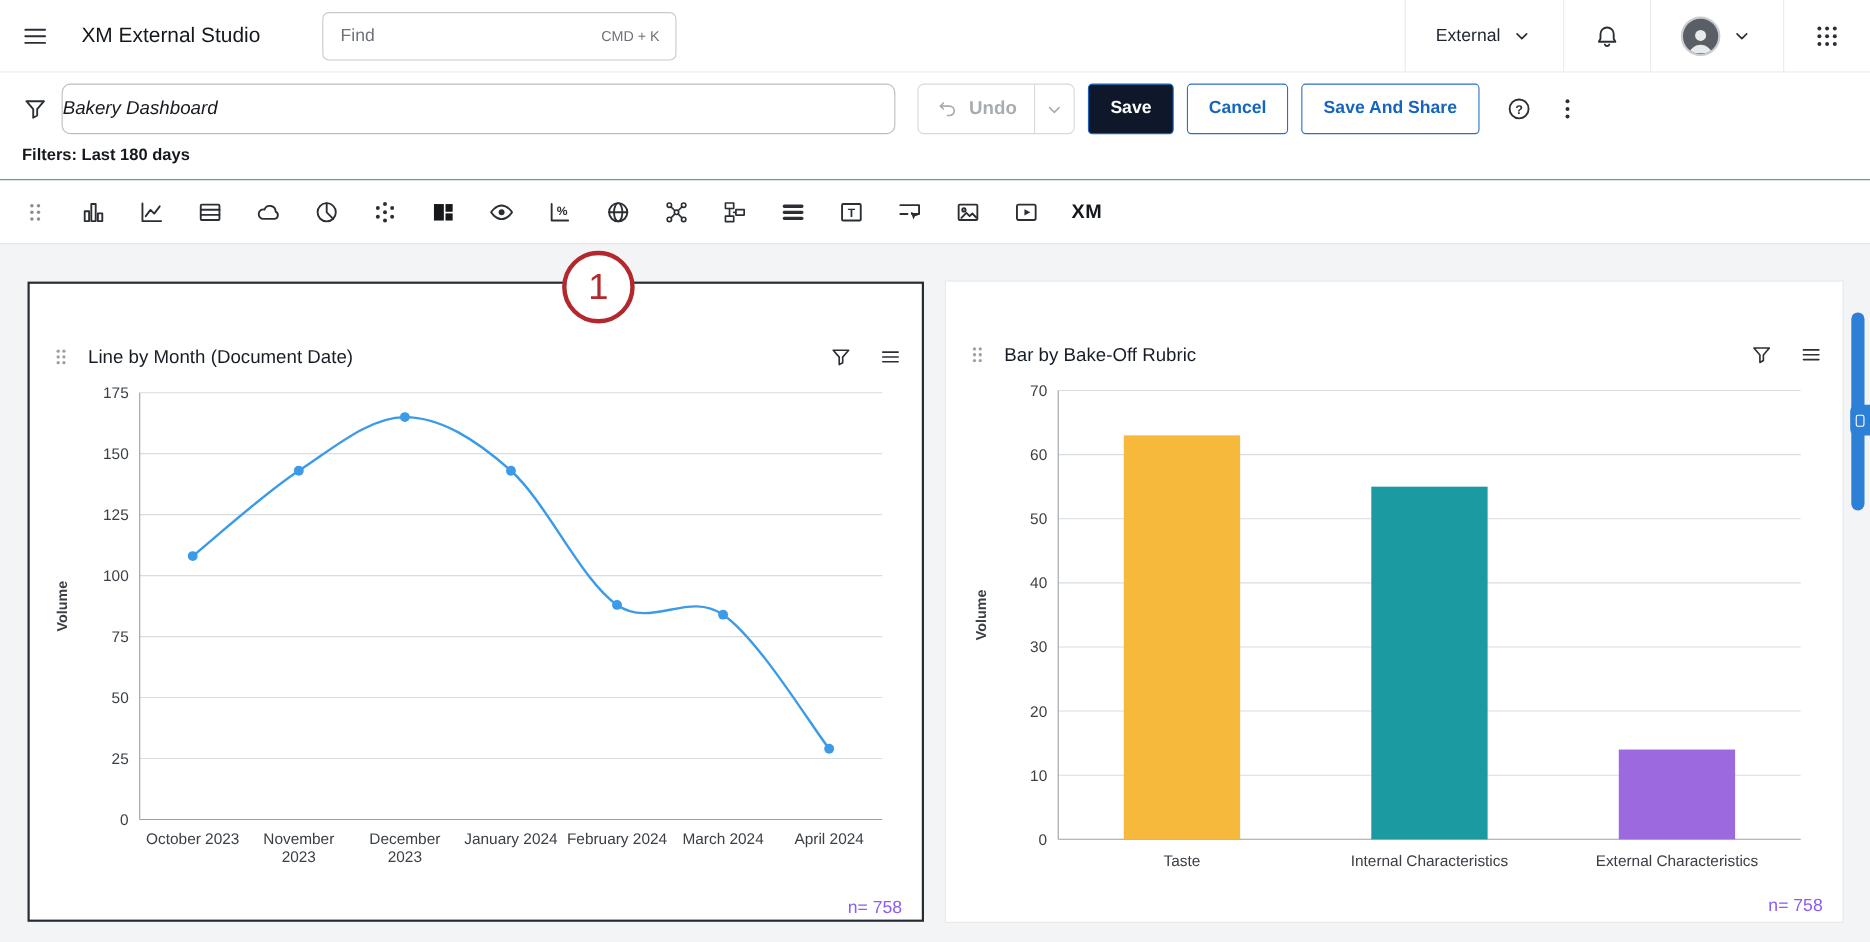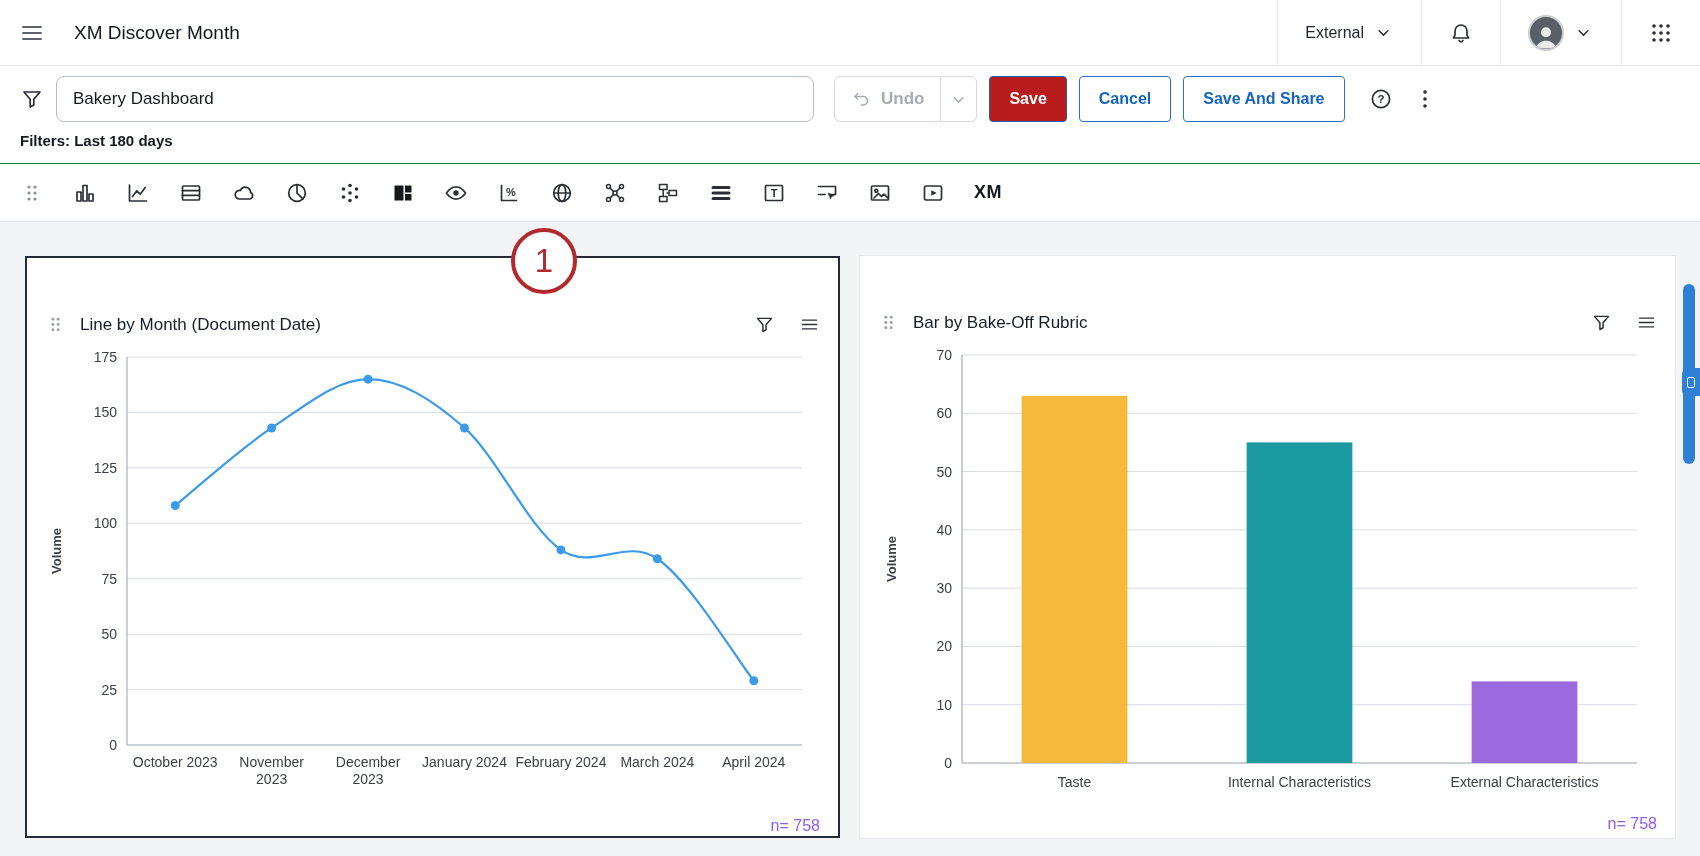--- a/index.html
+++ b/index.html
@@ -19,28 +19,28 @@
             border:1px solid #c6cace; border-radius:6px; padding:0 14px; background:#fff; }
   .search input { border:none; outline:none; flex:1; font-size:16px; font-family:inherit; color:#3c4043; }
   .search input::placeholder { color:#6e737a; }
   .search .shortcut { font-size:13px; color:#6e737a; white-space:nowrap; }
   .hdr-right { margin-left:auto; display:flex; align-items:stretch; height:100%; }
   .hdr-item { display:flex; align-items:center; gap:9px; padding:0 27px; border-left:1px solid #e8eaec; font-size:16px; color:#1f2430; cursor:pointer; }
   .avatar { width:36px; height:36px; border-radius:50%; background:#5a5f66; border:2px solid #c9ccd0; display:flex; align-items:flex-end; justify-content:center; overflow:hidden; }
 
   
   .toolbar { display:flex; align-items:center; background:#fff; padding:10px 20px 8px; gap:12px; }
-  .dash-input { width:758px; height:46px; border:1px solid #b9bec4; border-radius:8px; font-size:17px; font-family:inherit; padding:0 16px; color:#15191e; outline:none; }
+  .dash-input { width:758px; height:46px; border:1px solid #b9bec4; border-radius:8px; font-size:17px; font-family:inherit; padding:0 0; color:#15191e; outline:none;font-style:italic; }
   .undo-group { display:flex; align-items:stretch; height:46px; border:1px solid #d6d9dc; border-radius:6px; color:#a7acb2; background:#fff; margin-left:8px; }
   .undo-main { display:flex; align-items:center; gap:9px; padding:0 16px; font-size:17px; font-weight:600;text-align:center; }
   .undo-split { width:36px; border-left:1px solid #d6d9dc; display:flex; align-items:center; justify-content:center; cursor:pointer; }
   .btn { height:46px; border-radius:4px; font-size:16px; font-weight:700; display:flex; align-items:center; justify-content:center;
          gap:10px; padding:0 19px; cursor:pointer; background:#fff; color:#1565c0; border:1px solid #2a6fc4; white-space:nowrap; }
   .btn.light-border { border-color:#8fb8e8; }
-  .btn.primary { background:#b91c1c; color:#fff; border-color:#1565c0; }
+  .btn.primary { background:#0f172a; color:#fff; border-color:#1565c0; }
   .tail-icons { display:flex; align-items:center; gap:20px; margin-left:12px; }
 
   .filters-row { background:#fff; padding:2px 20px 14px; font-size:15px; font-weight:700; color:#15191e; border-bottom:1px solid #15803d; }
 
   
   .icons-row { background:#fff; display:flex; align-items:center; gap:29px; padding:0 20px; height:58px; border-bottom:1px solid #e3e5e8; }
   .xm-logo { font-size:18px; font-weight:700; color:#14181d; letter-spacing:0.5px; cursor:pointer; }
 
   
   .content { position:relative; display:flex; gap:20px; padding:34px 25px 0; }
@@ -65,22 +65,26 @@
     display:flex; align-items:center; justify-content:center; z-index:5; }
   .scroll-tab span { width:8px; height:11px; border:1.6px solid #fff; border-radius:2px; display:block; }
 </style>
 </head>
 <body>
 
 <div class="hdr">
   <svg class="ic" viewBox="0 0 24 24">
       <path d="M3 6h18M3 12h18M3 18h18"></path>
     </svg>
-  <div class="app-title">XM Discover Month</div>
-
+  <div class="app-title">XM External Studio</div>
+
+  <div class="search">
+    <input type="text" placeholder="Find" style="">
+    <span class="shortcut">CMD + K</span>
+  </div>
 
   <div class="hdr-right">
     <div class="hdr-item">
       <span>External</span>
       <svg class="ic sm" viewBox="0 0 24 24">
           <path d="M7 10l5 5 5-5"></path>
         </svg>
     </div>
     <div class="hdr-item">
       <svg class="ic" viewBox="0 0 24 24">

